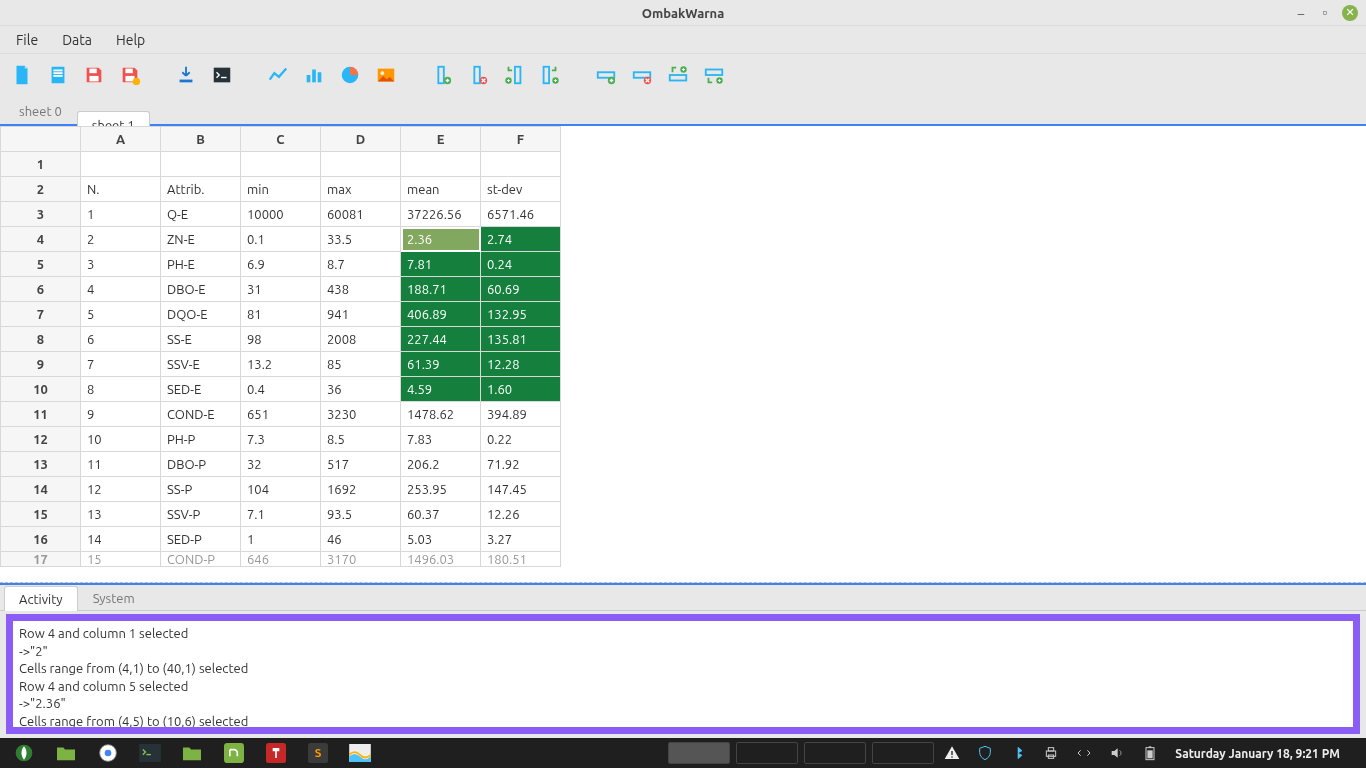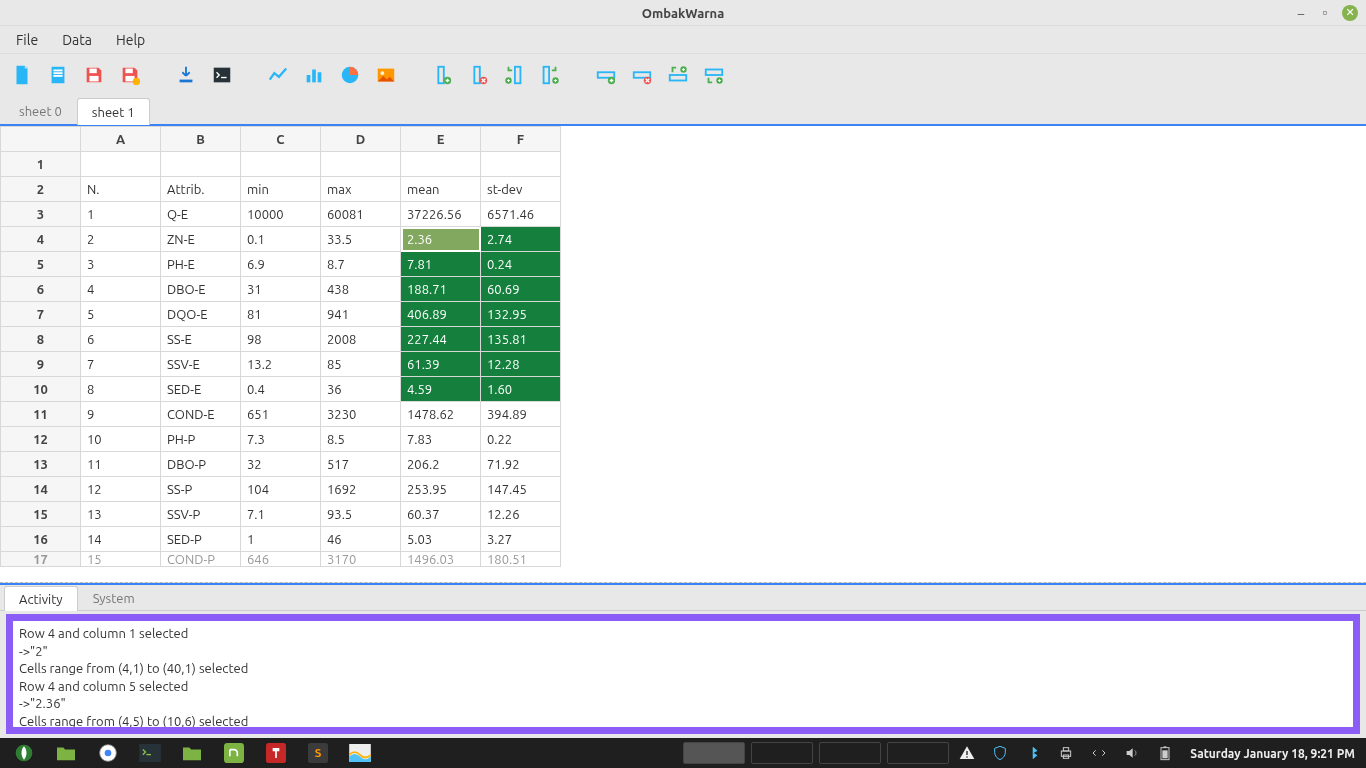--- a/index.html
+++ b/index.html
@@ -97,21 +97,21 @@
     border: 1px solid transparent;
     border-bottom: none;
     cursor:pointer;
     border-radius: 3px 3px 0 0;
   }
   .sheet-tab.active {
     background:#fff;
     color:#333;
     border-color:#ccc;
     position:relative;
-    top:1px;
+    top:14px;
   }
 
   
   .sheet-area {
     flex:1;
     background:#fff;
     overflow:hidden;
     position:relative;
   }
   table.sheet {
@@ -204,21 +204,21 @@
   }
   .taskbar .left { display:flex; align-items:center; gap:2px; padding-left:4px; }
   .taskbar .task {
     width:40px; height:26px;
     display:flex; align-items:center; justify-content:center;
     cursor:pointer;
     border-radius:2px;
   }
   .taskbar .spacer { flex:1; }
   .taskbar .tray {
-    display:flex; align-items:center; gap:17px; padding-right:11px;
+    display:flex; align-items:center; gap:17px; padding-right:26px;
   }
   .tray-box {
     width:62px; height:22px; border:1px solid #444; border-radius:2px;
   }
   .tray-icon { width:16px; height:16px; display:flex; align-items:center; justify-content:center; color:#ccc; cursor:pointer; }
   .clock { font-weight:600; color:#eee; }
 
   
   tr.partial td, tr.partial th { height:14px; overflow:hidden; color:#999; }
 </style>

